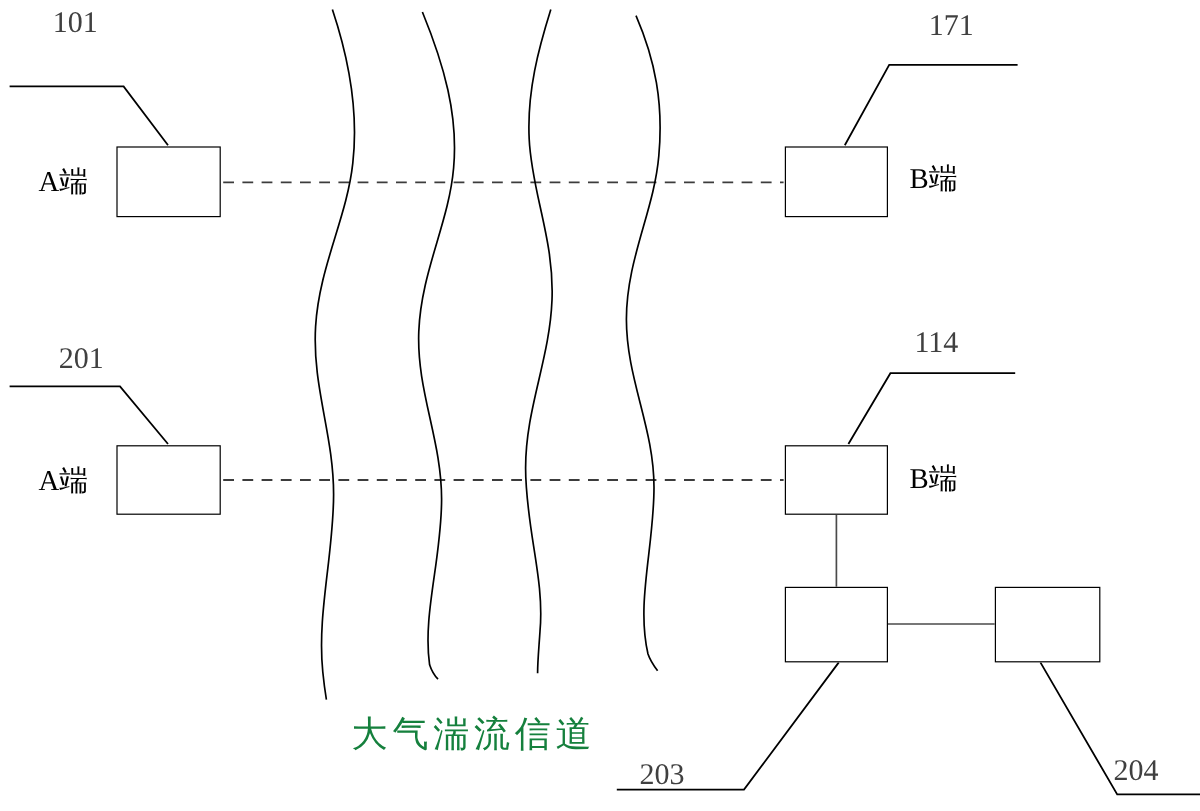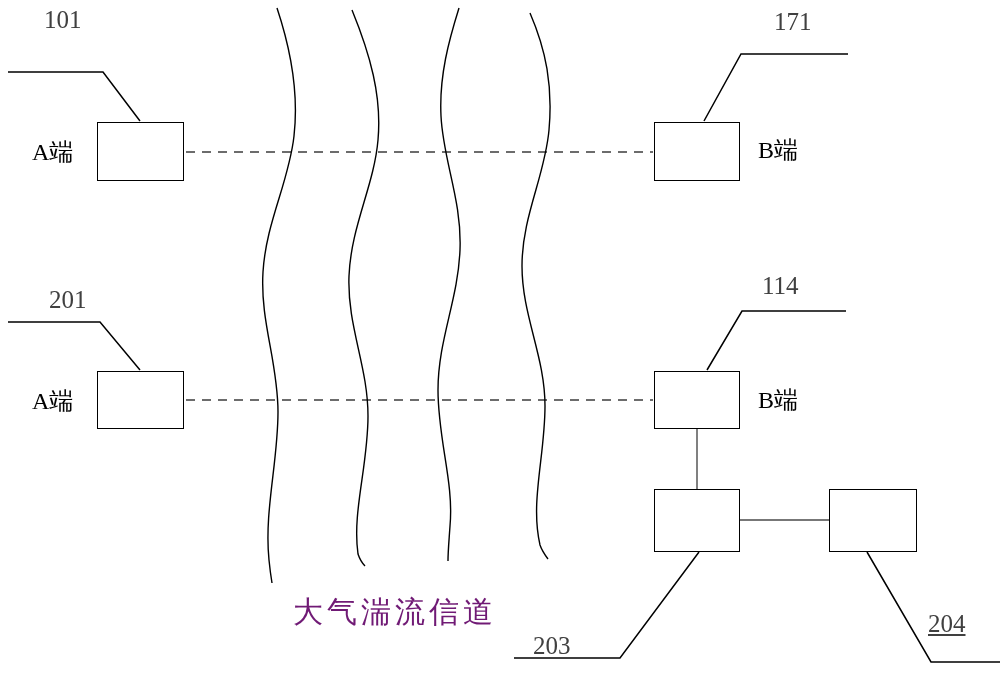--- a/index.html
+++ b/index.html
@@ -30,21 +30,21 @@
     font-size:25px;
     line-height:1.1;
     white-space:nowrap;
     color:#404040;
   }
   .channel-lbl{
     position:absolute;
     font-size:30px;
     letter-spacing:4px;
     white-space:nowrap;
-    color:#701a75;
+    color:#15803d;
   }
 </style>
 </head>
 <body>
 
 <div class="canvas">
 
   <svg class="lines" viewBox="0 0 1000 676" xmlns="http://www.w3.org/2000/svg">
 
     <polyline points="8,72 103,72 140,121" fill="none" stroke="#000" stroke-width="1.5"></polyline>
@@ -78,21 +78,21 @@
   <div class="box" style="left:97px;top:371px;width:87px;height:58px;"></div>
   <div class="box" style="left:654px;top:371px;width:86px;height:58px;"></div>
   <div class="box" style="left:654px;top:489px;width:86px;height:63px;"></div>
   <div class="box" style="left:829px;top:489px;width:88px;height:63px;"></div>
 
   <div class="ref" style="left:44px;top:6px;">101</div>
   <div class="ref" style="left:774px;top:8px;">171</div>
   <div class="ref" style="left:33px;top:286px;margin-left:16px;">201</div>
   <div class="ref" style="left:762px;top:272px;">114</div>
   <div class="ref" style="left:533px;top:632px;">203</div>
-  <div class="ref" style="left:928px;top:610px;text-decoration:underline;">204</div>
+  <div class="ref" style="left:928px;top:629px;">204</div>
 
   <div class="lbl" style="left:32px;top:139px;">A端</div>
   <div class="lbl" style="left:758px;top:137px;">B端</div>
   <div class="lbl" style="left:32px;top:388px;">A端</div>
   <div class="lbl" style="left:758px;top:387px;">B端</div>
 
   <div class="channel-lbl" style="left:293px;top:592px;">大气湍流信道</div>
 
 </div>
 

